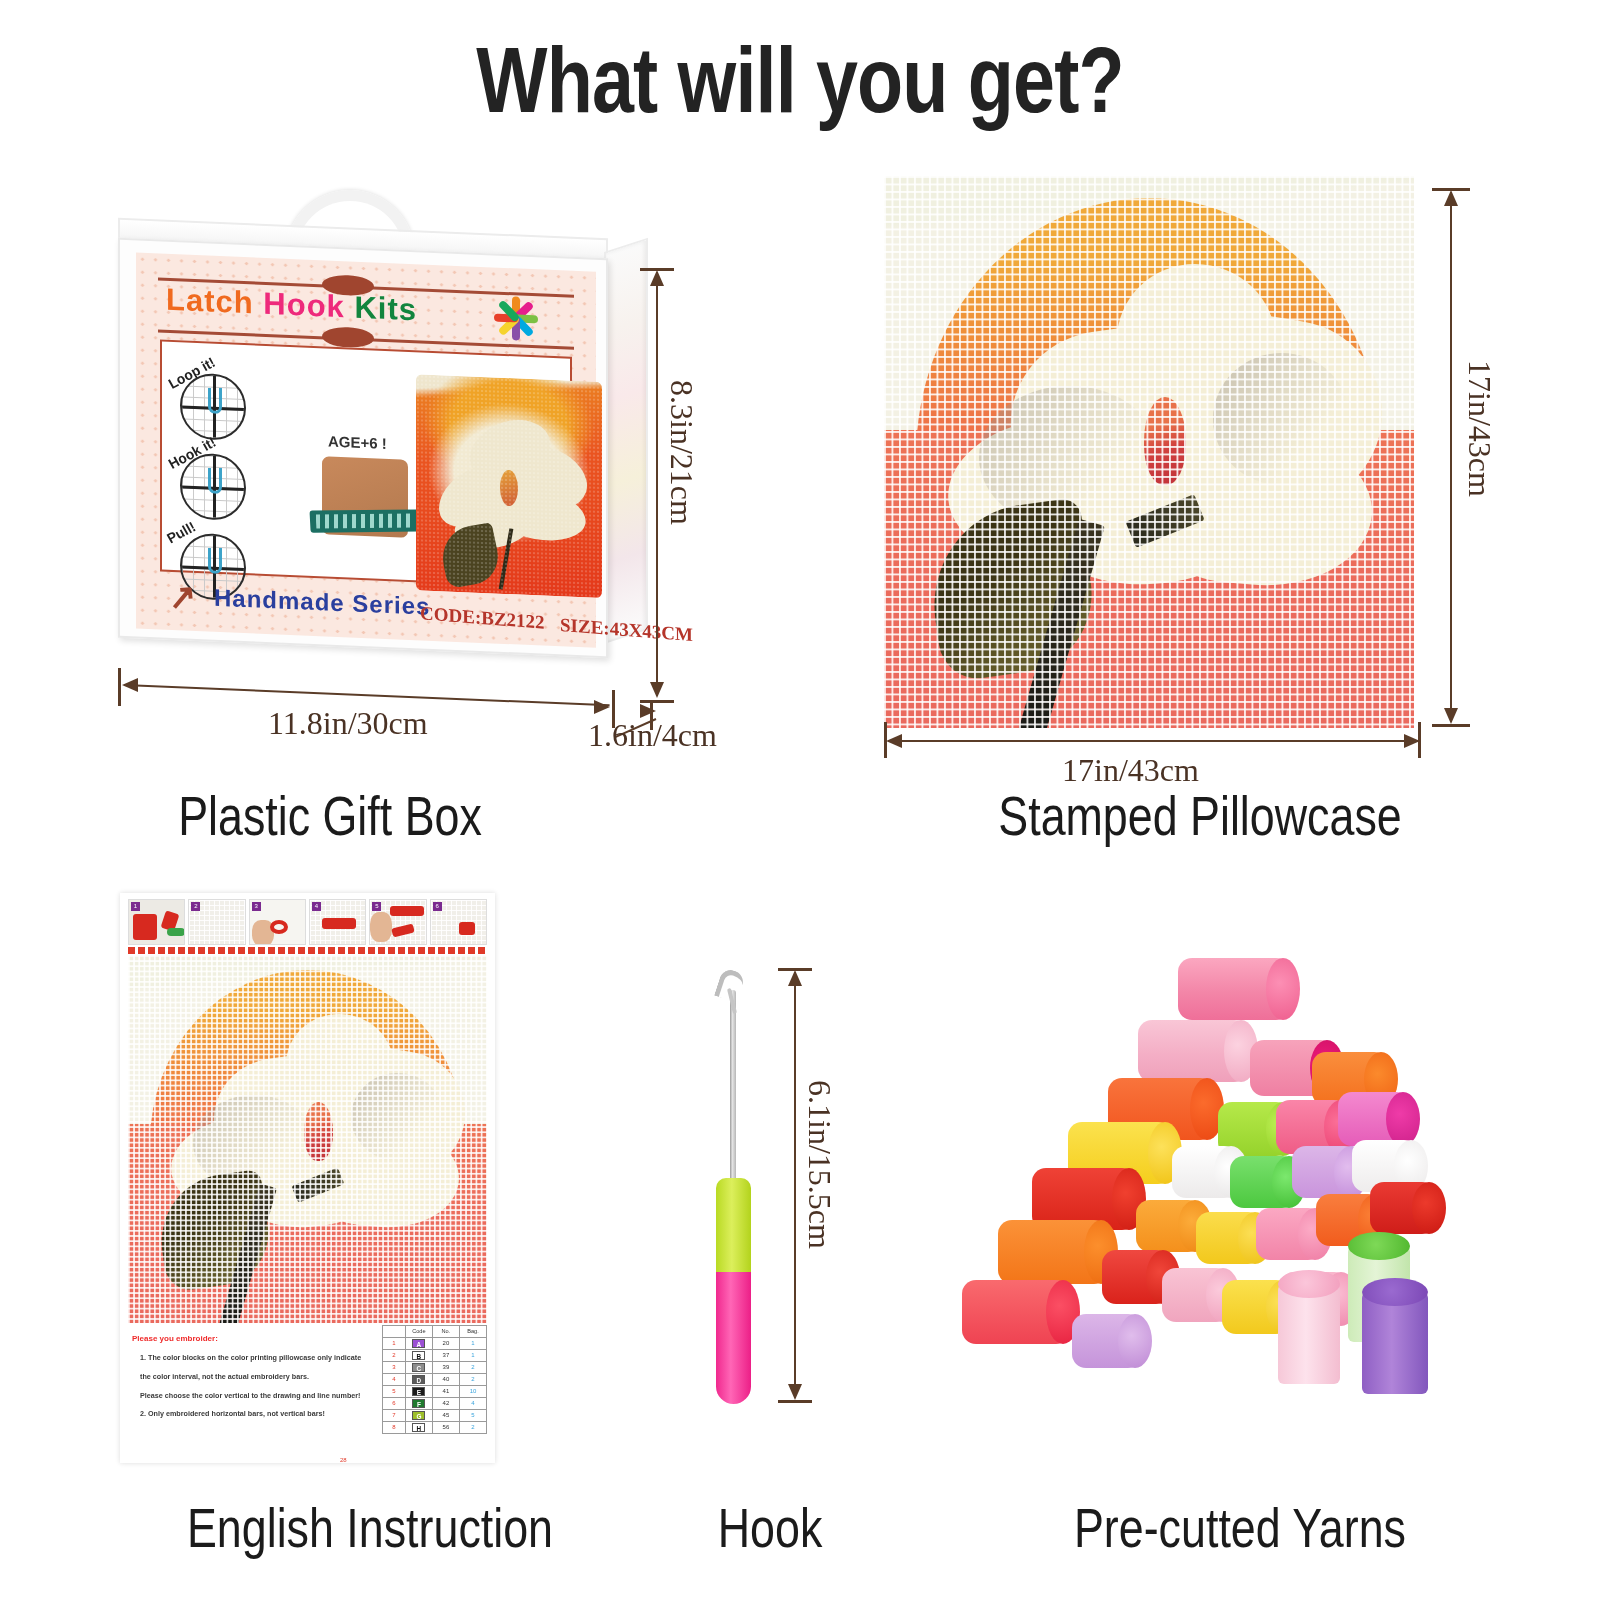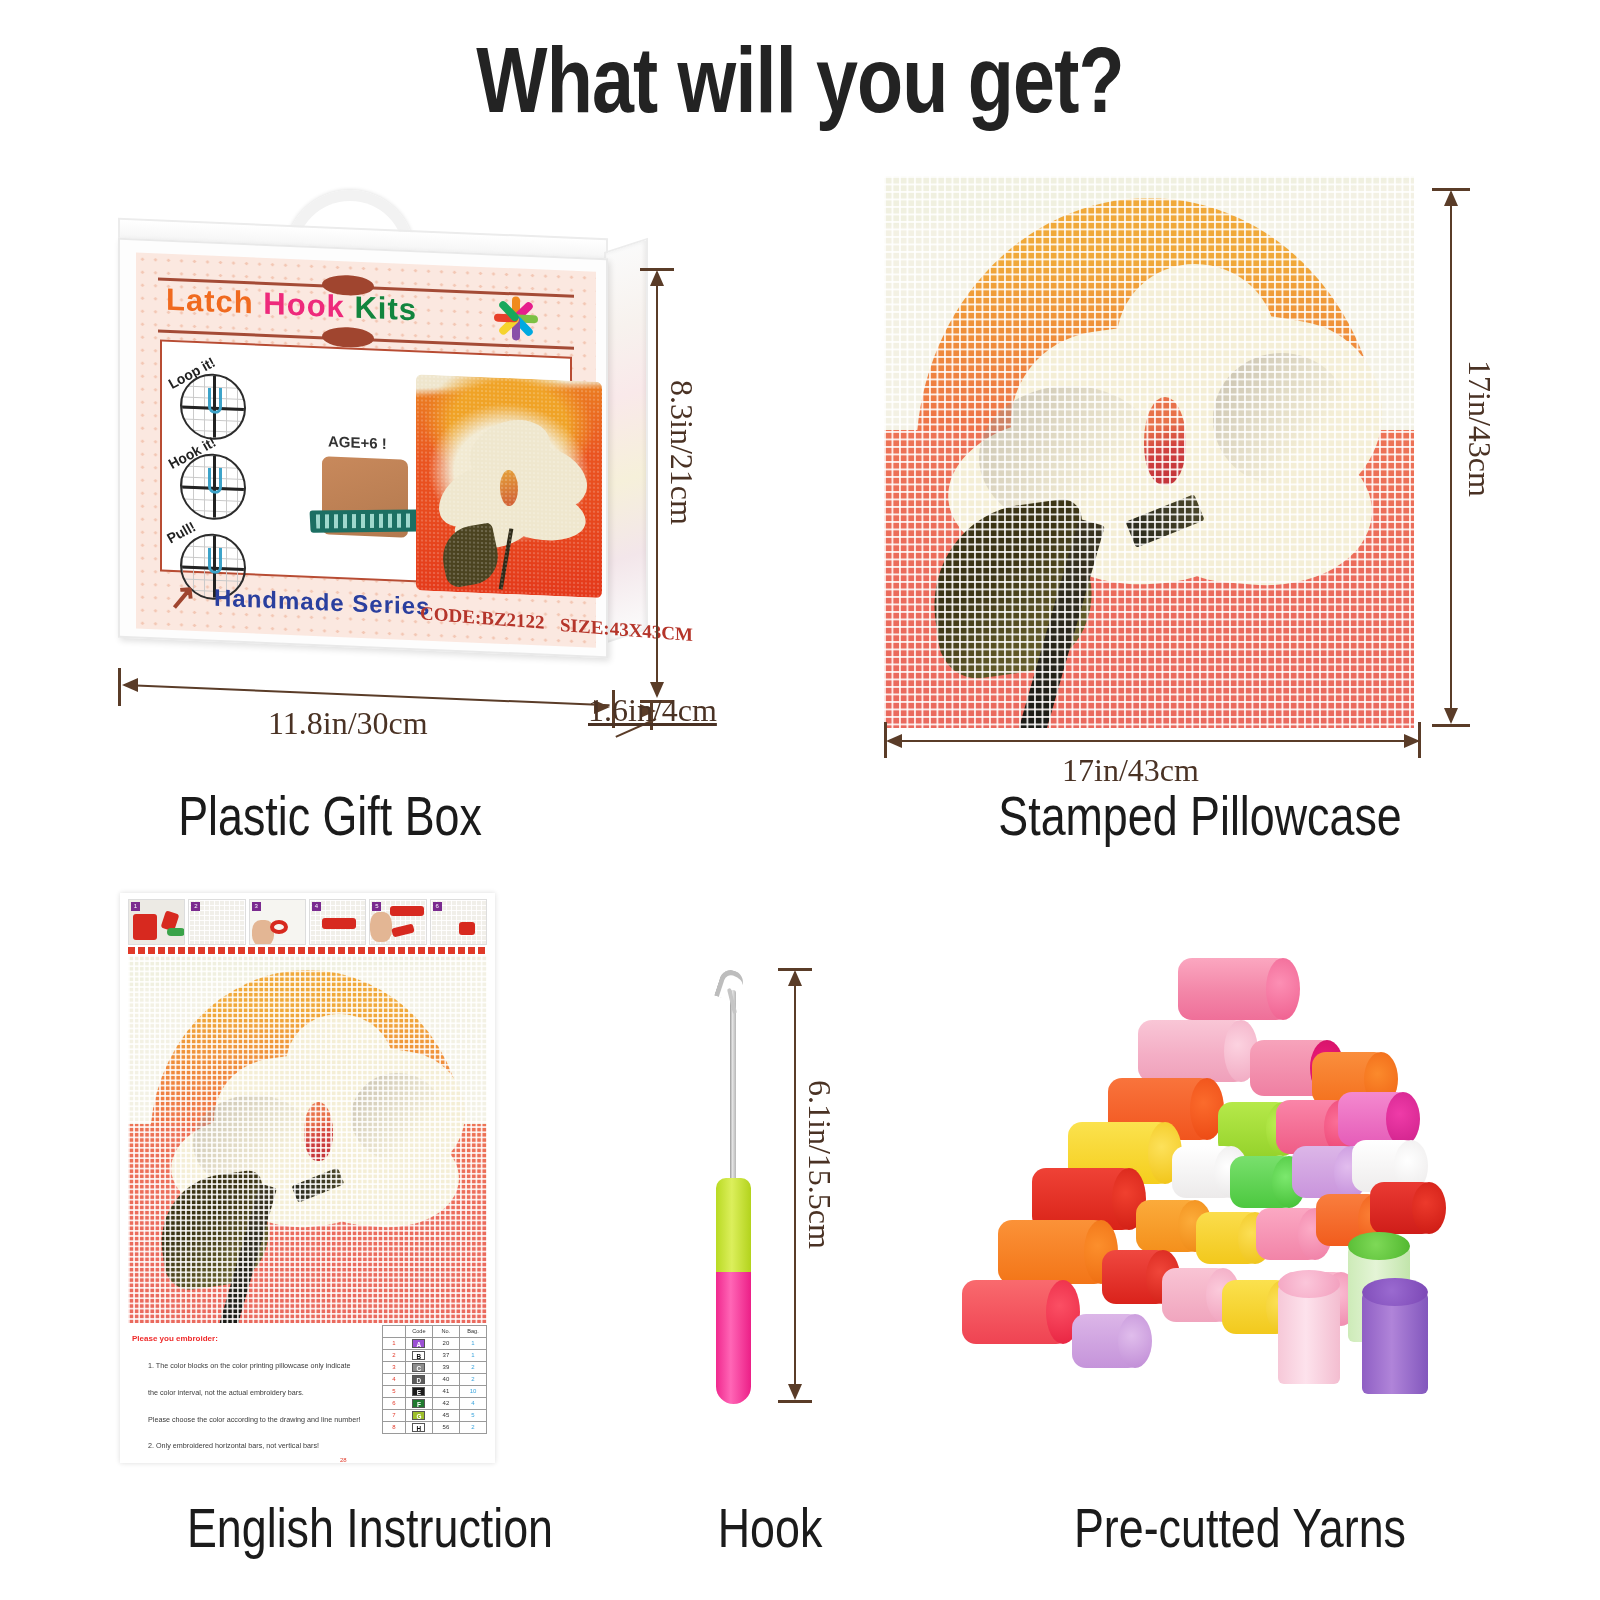--- a/index.html
+++ b/index.html
@@ -282,21 +282,21 @@
   .redstrip {
     position:absolute; left:8px; top:54px; width:359px; height:7px;
     background-image: repeating-linear-gradient(90deg,#e03a28 0 7px, #fff 7px 10px);
   }
   .chart { position:absolute; left:8px; top:62px; width:359px; height:368px; }
   .instr-text {
     position:absolute; left:12px; top:440px; width:250px;
     font-family:"Liberation Sans", sans-serif; font-size:7.2px; line-height:1.5; color:#3a3a3a;
   }
   .instr-text .hdr { color:#ef2b2b; font-weight:700; font-size:8px; display:block; margin-bottom:1px; }
-  .instr-text p { margin:16px; }
+  .instr-text p { margin:8px;font-weight:bold; }
 
   .codetable {
     position:absolute; left:262px; top:432px; width:105px;
     border-collapse: collapse;
     font-family:"Liberation Sans", sans-serif; font-size:6px;
   }
   .codetable th, .codetable td {
     border:1px solid #9a9a9a; padding:0; height:11px; text-align:center; line-height:11px;
   }
   .codetable th { background:#fff; color:#333; font-weight:400; font-size:5.6px; }
@@ -447,21 +447,21 @@
     <div class="dimline h" style="left:124px;top:684px;width:486px;transform:rotate(2.4deg);transform-origin:left center;"></div>
     <div class="arrow arr-l" style="left:122px;top:678px;"></div>
     <div class="arrow arr-r" style="left:594px;top:700px;"></div>
     <div class="dim" style="left:268px;top:705px;text-align:center;">11.8in/30cm</div>
   </div>
 
   <div>
     <div class="cap-v" style="left:650px;top:700px;height:30px;"></div>
     <div class="dimline h" style="left:612px;top:718px;width:44px;transform:rotate(-24deg);transform-origin:right center;"></div>
     <div class="arrow arr-r" style="left:640px;top:704px;"></div>
-    <div class="dim" style="left:588px;top:692px;text-decoration:underline;">1.6in/4cm</div>
+    <div class="dim" style="left:588px;top:717px;">1.6in/4cm</div>
   </div>
 
   <div class="caption" style="left:0px;top:783px;width:660px;">Plastic Gift Box</div>
 
   <div class="canvasgrid" style="left:884px;top:176px;width:530px;height:552px;background:#f3f1e4;">
     <div class="art flower-art">
       <div class="bg-ellipse"></div>
       <div class="bg-lower"></div>
       <div class="cream petal-b"></div>
       <div class="cream petal-a"></div>
@@ -555,21 +555,21 @@
         <div class="stem-dark"></div>
         <div class="stem-dark2"></div>
       </div>
       <div class="mesh" style="background-size: 5.2px 5.2px;"></div>
     </div>
 
     <div class="instr-text">
       <span class="hdr">Please you embroider:</span>
       <p>1. The color blocks on the color printing pillowcase only indicate</p>
       <p>the color interval,  not the actual embroidery bars.</p>
-      <p> Please choose the color according to the drawing and line number!</p>
+      <p> Please choose the color vertical to the drawing and line number!</p>
       <p>2. Only embroidered horizontal bars, not vertical bars!</p>
     </div>
 
     <table class="codetable">
       <thead>
         <tr>
           <th></th>
           <th>Code</th>
           <th>No.</th>
           <th>Bag.</th>

